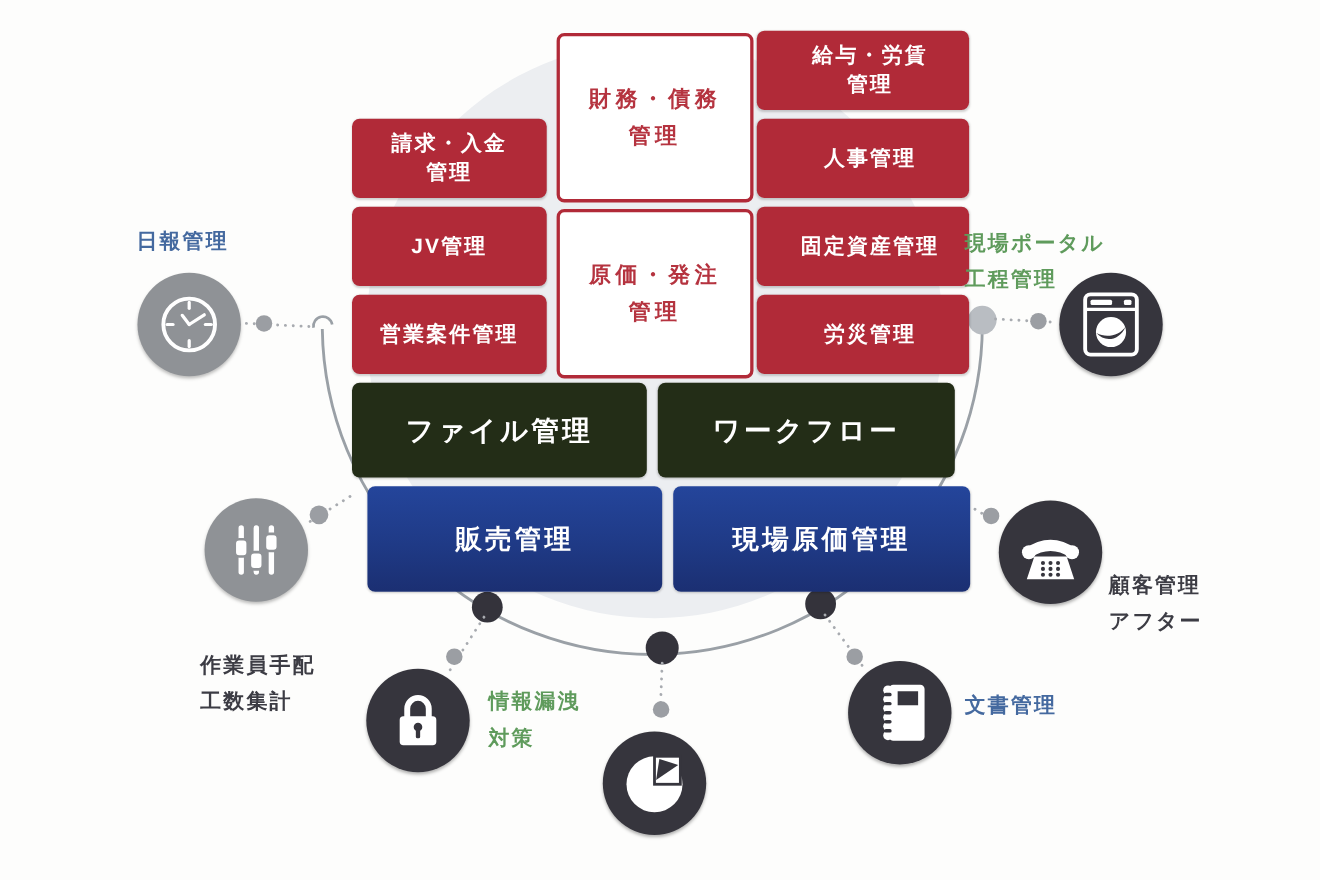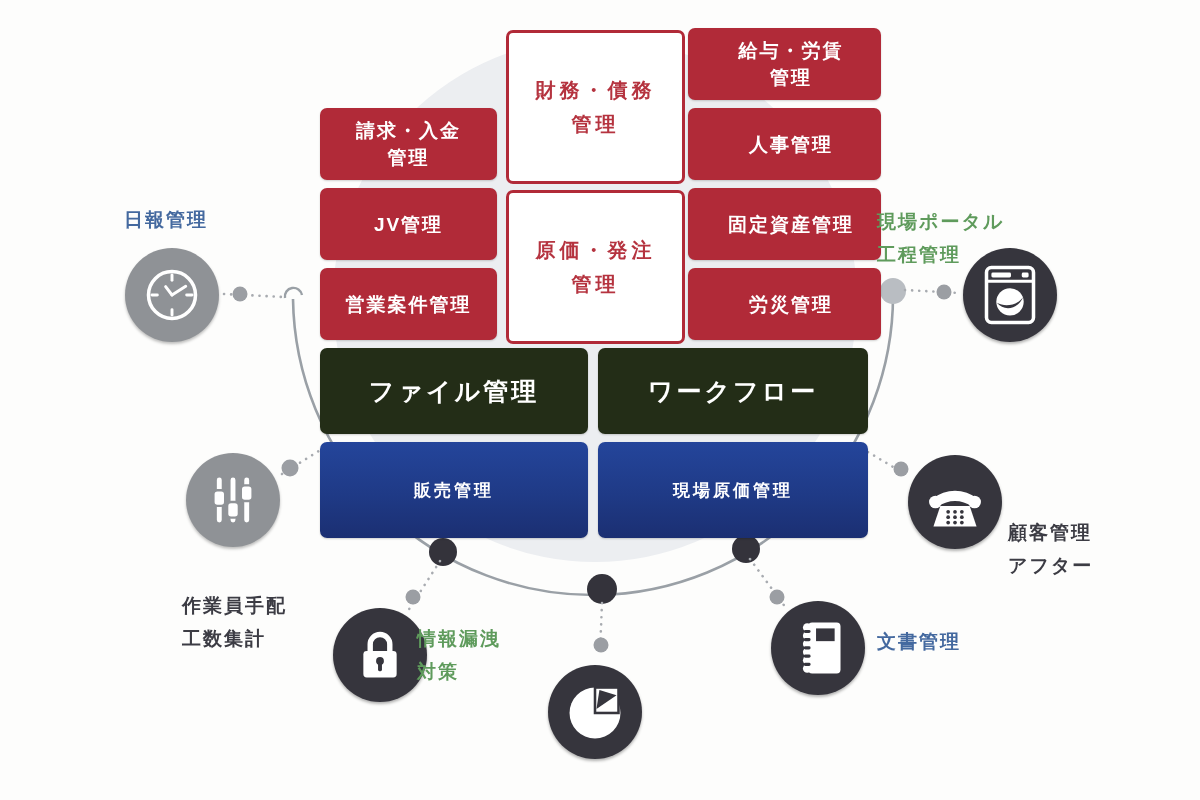--- a/index.html
+++ b/index.html
@@ -18,21 +18,21 @@
     position:absolute;z-index:3;border-radius:7px;display:flex;align-items:center;justify-content:center;
     text-align:center;color:#ffffff;font-weight:bold;white-space:pre-line;
     box-shadow:0 1px 2px rgba(0,0,0,.18);
   }
   .box.red{background:var(--red,#b12a38);font-size:19px;letter-spacing:2px;line-height:27px;}
   .box.white{
     background:#ffffff;border:3px solid var(--red,#b12a38);color:var(--red_text,#b5333f);
     font-size:20px;letter-spacing:4px;line-height:34px;box-shadow:none;text-align:center;
   }
   .box.green{background:var(--green,#232d17);font-size:25px;letter-spacing:3px;}
-  .box.blue{background:linear-gradient(180deg,#24459b 0%,var(--blue,#1f3a86) 55%,#1b2f72 100%);font-size:17px;letter-spacing:3px;}
+  .box.blue{background:linear-gradient(180deg,#24459b 0%,var(--blue,#1f3a86) 55%,#1b2f72 100%);font-size:24px;letter-spacing:3px;margin-left:14px;}
   
   .cL{left:320px;width:177px;} .cM{left:506px;width:173px;} .cR{left:688px;width:180px;padding-left:13px;}
   .r1{top:28px;height:72px;} .r2{top:108px;height:72px;}
   .r3{top:188px;height:72px;} .r4{top:268px;height:72px;}
   .w1{top:30px;height:148px;} .w2{top:190px;height:148px;}
   .gL{left:320px;width:268px;} .gR{left:598px;width:270px;}
   .rowG{top:348px;height:86px;} .rowB{top:442px;height:96px;}
   
   .sat-circle{
     position:absolute;width:94px;height:94px;border-radius:50%;z-index:4;
@@ -143,21 +143,21 @@
 工数集計</div>
 
   <div class="sat-circle dark" style="left:333px;top:608px;">
     <svg width="94" height="94" viewBox="0 0 96 96">
       <path d="M38 46 V37 a10 10 0 0 1 20 0 V46" fill="none" stroke="#fff" stroke-width="5.5"></path>
       <rect x="31" y="44" width="34" height="27" rx="3.5" fill="#fff"></rect>
       <circle cx="48" cy="54" r="4" fill="#36353d"></circle>
       <rect x="46" y="55.5" width="4" height="9" rx="1.5" fill="#36353d"></rect>
     </svg>
   </div>
-  <div class="sat-label lab-green" style="left:417px;top:622px;">情報漏洩
+  <div class="sat-label lab-green" style="left:444px;top:622px;">情報漏洩
 対策</div>
 
   <div class="sat-circle dark" style="left:548px;top:665px;">
     <svg width="94" height="94" viewBox="0 0 96 96">
       <circle cx="48" cy="49" r="26" fill="#fff"></circle>
       <rect x="48" y="23" width="24" height="26" fill="#fff" stroke="#36353d" stroke-width="2.6"></rect>
       <path d="M49.5 45 L52.5 25.5 L70 31 Z" fill="#36353d"></path>
     </svg>
   </div>
   <div class="sat-label lab-dark" style="left:535px;top:756px;width:120px;text-align:center;">経営分析</div>

